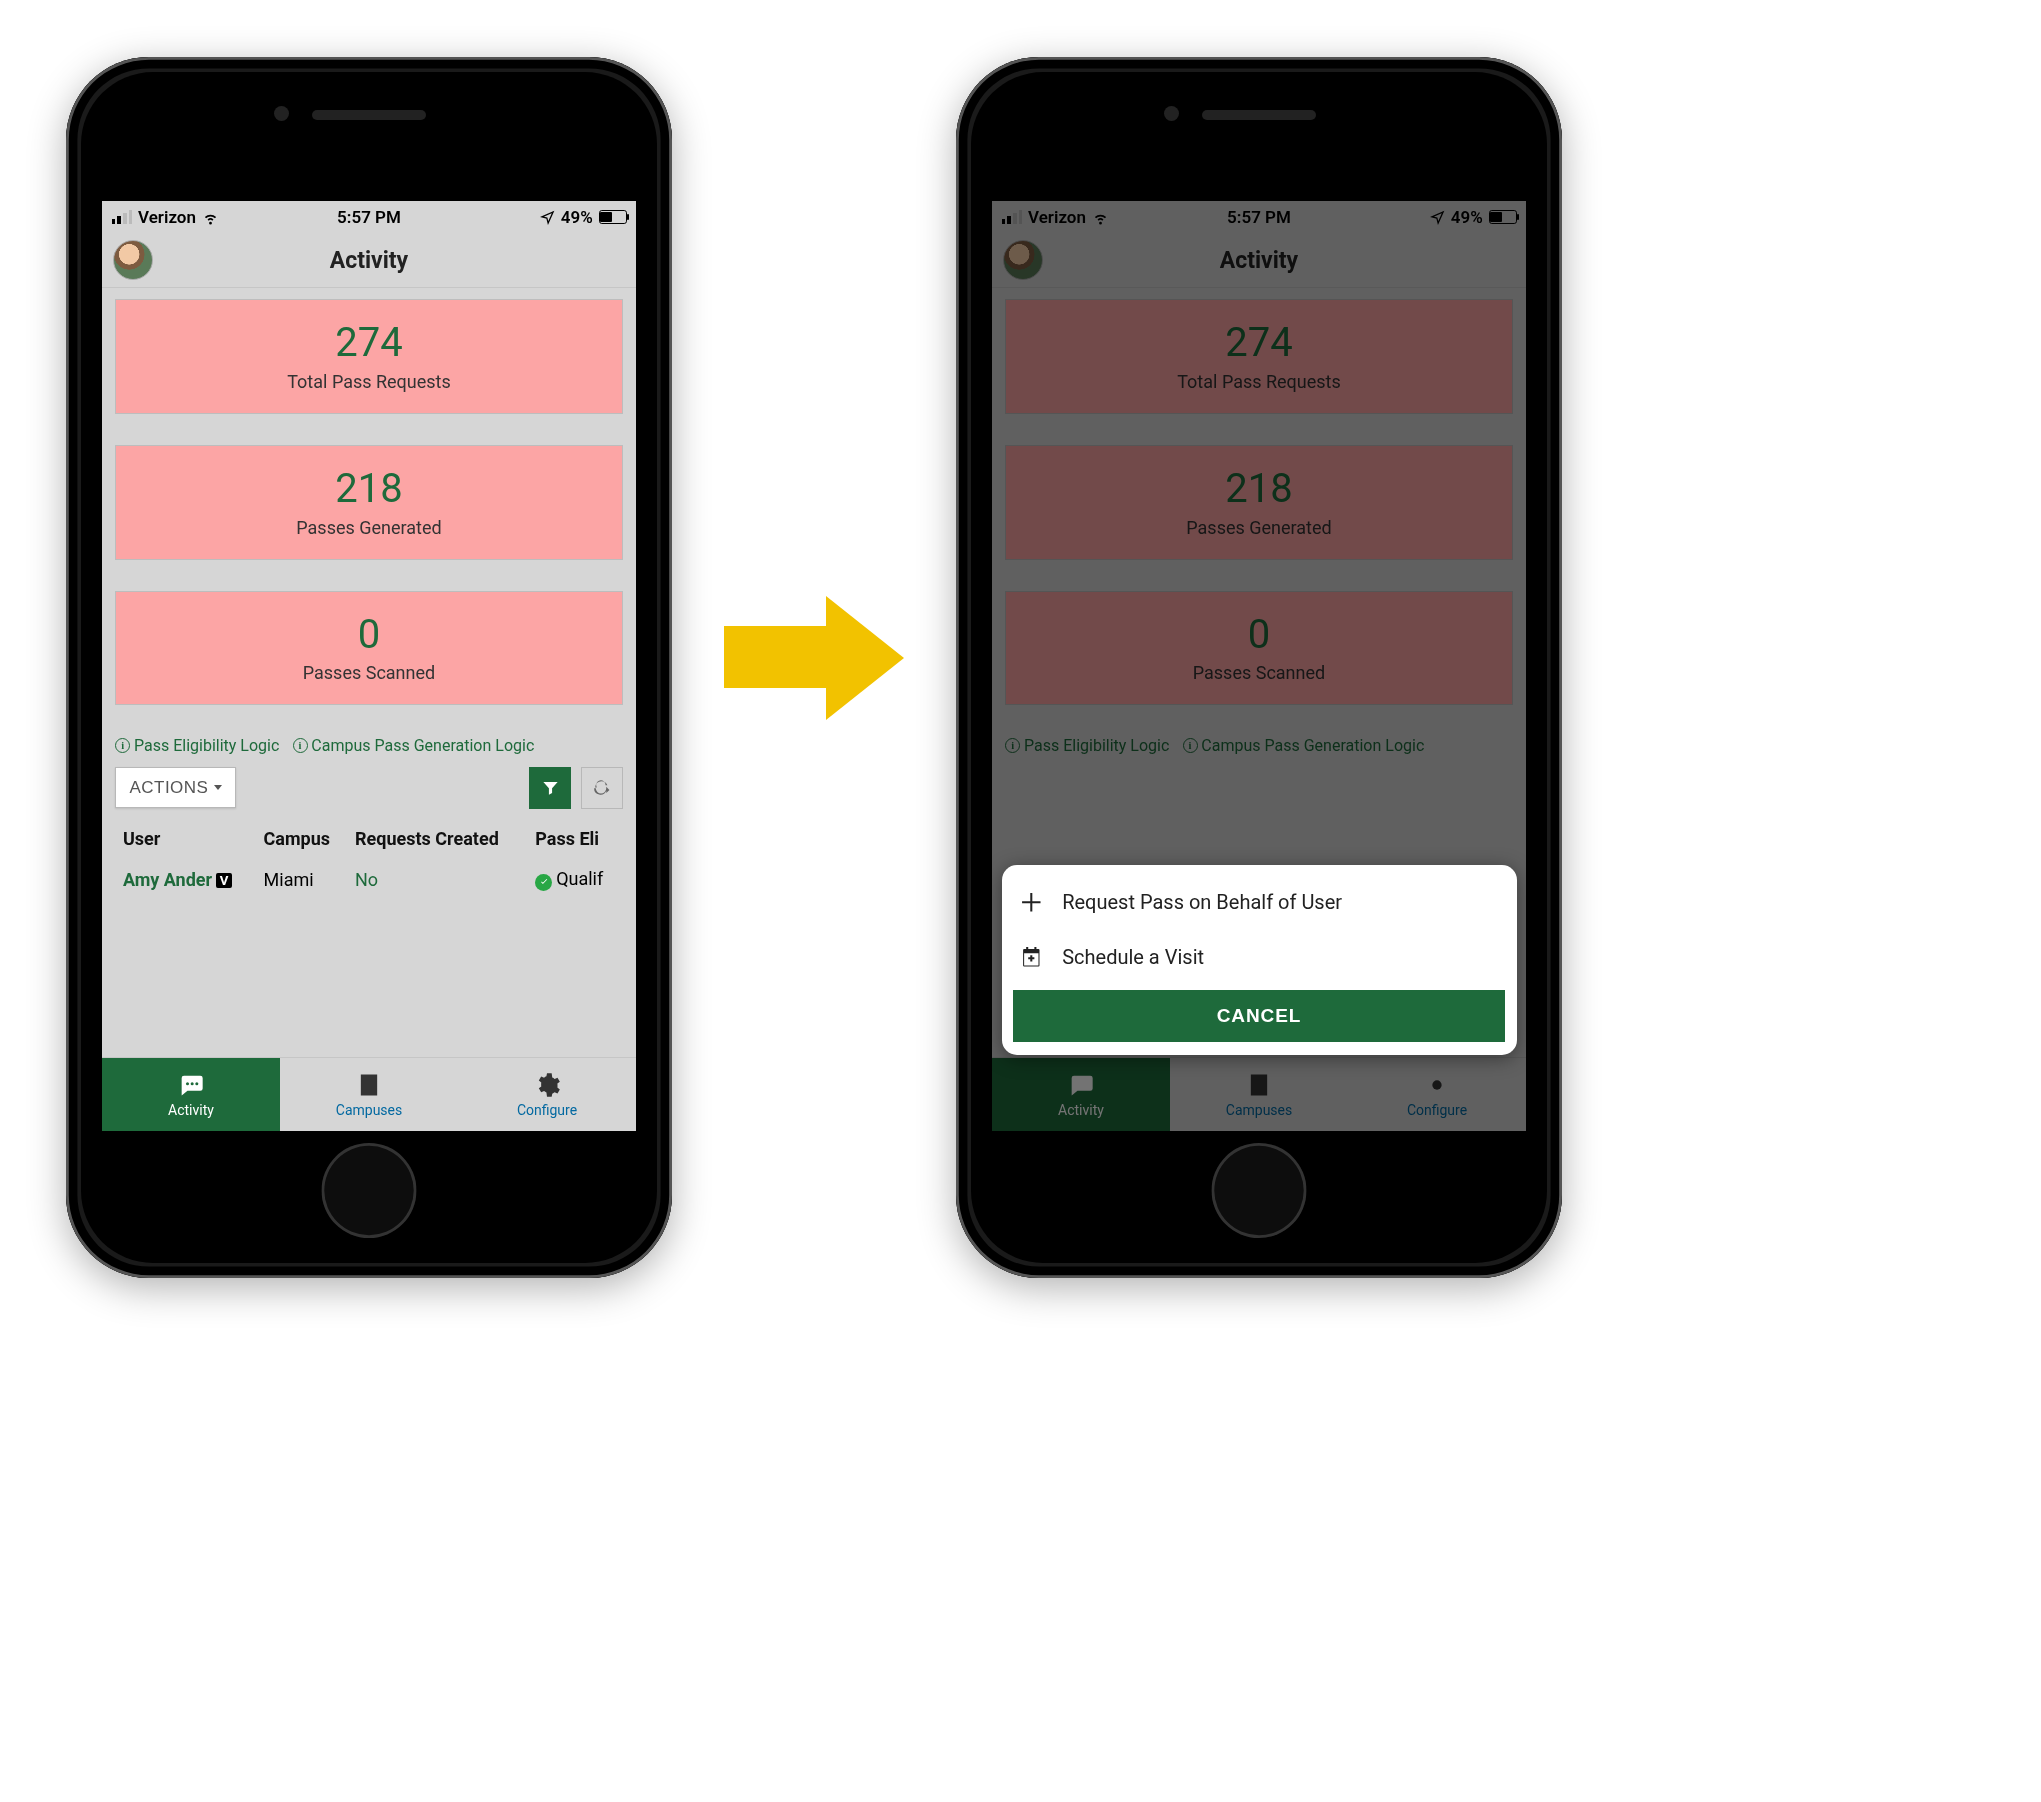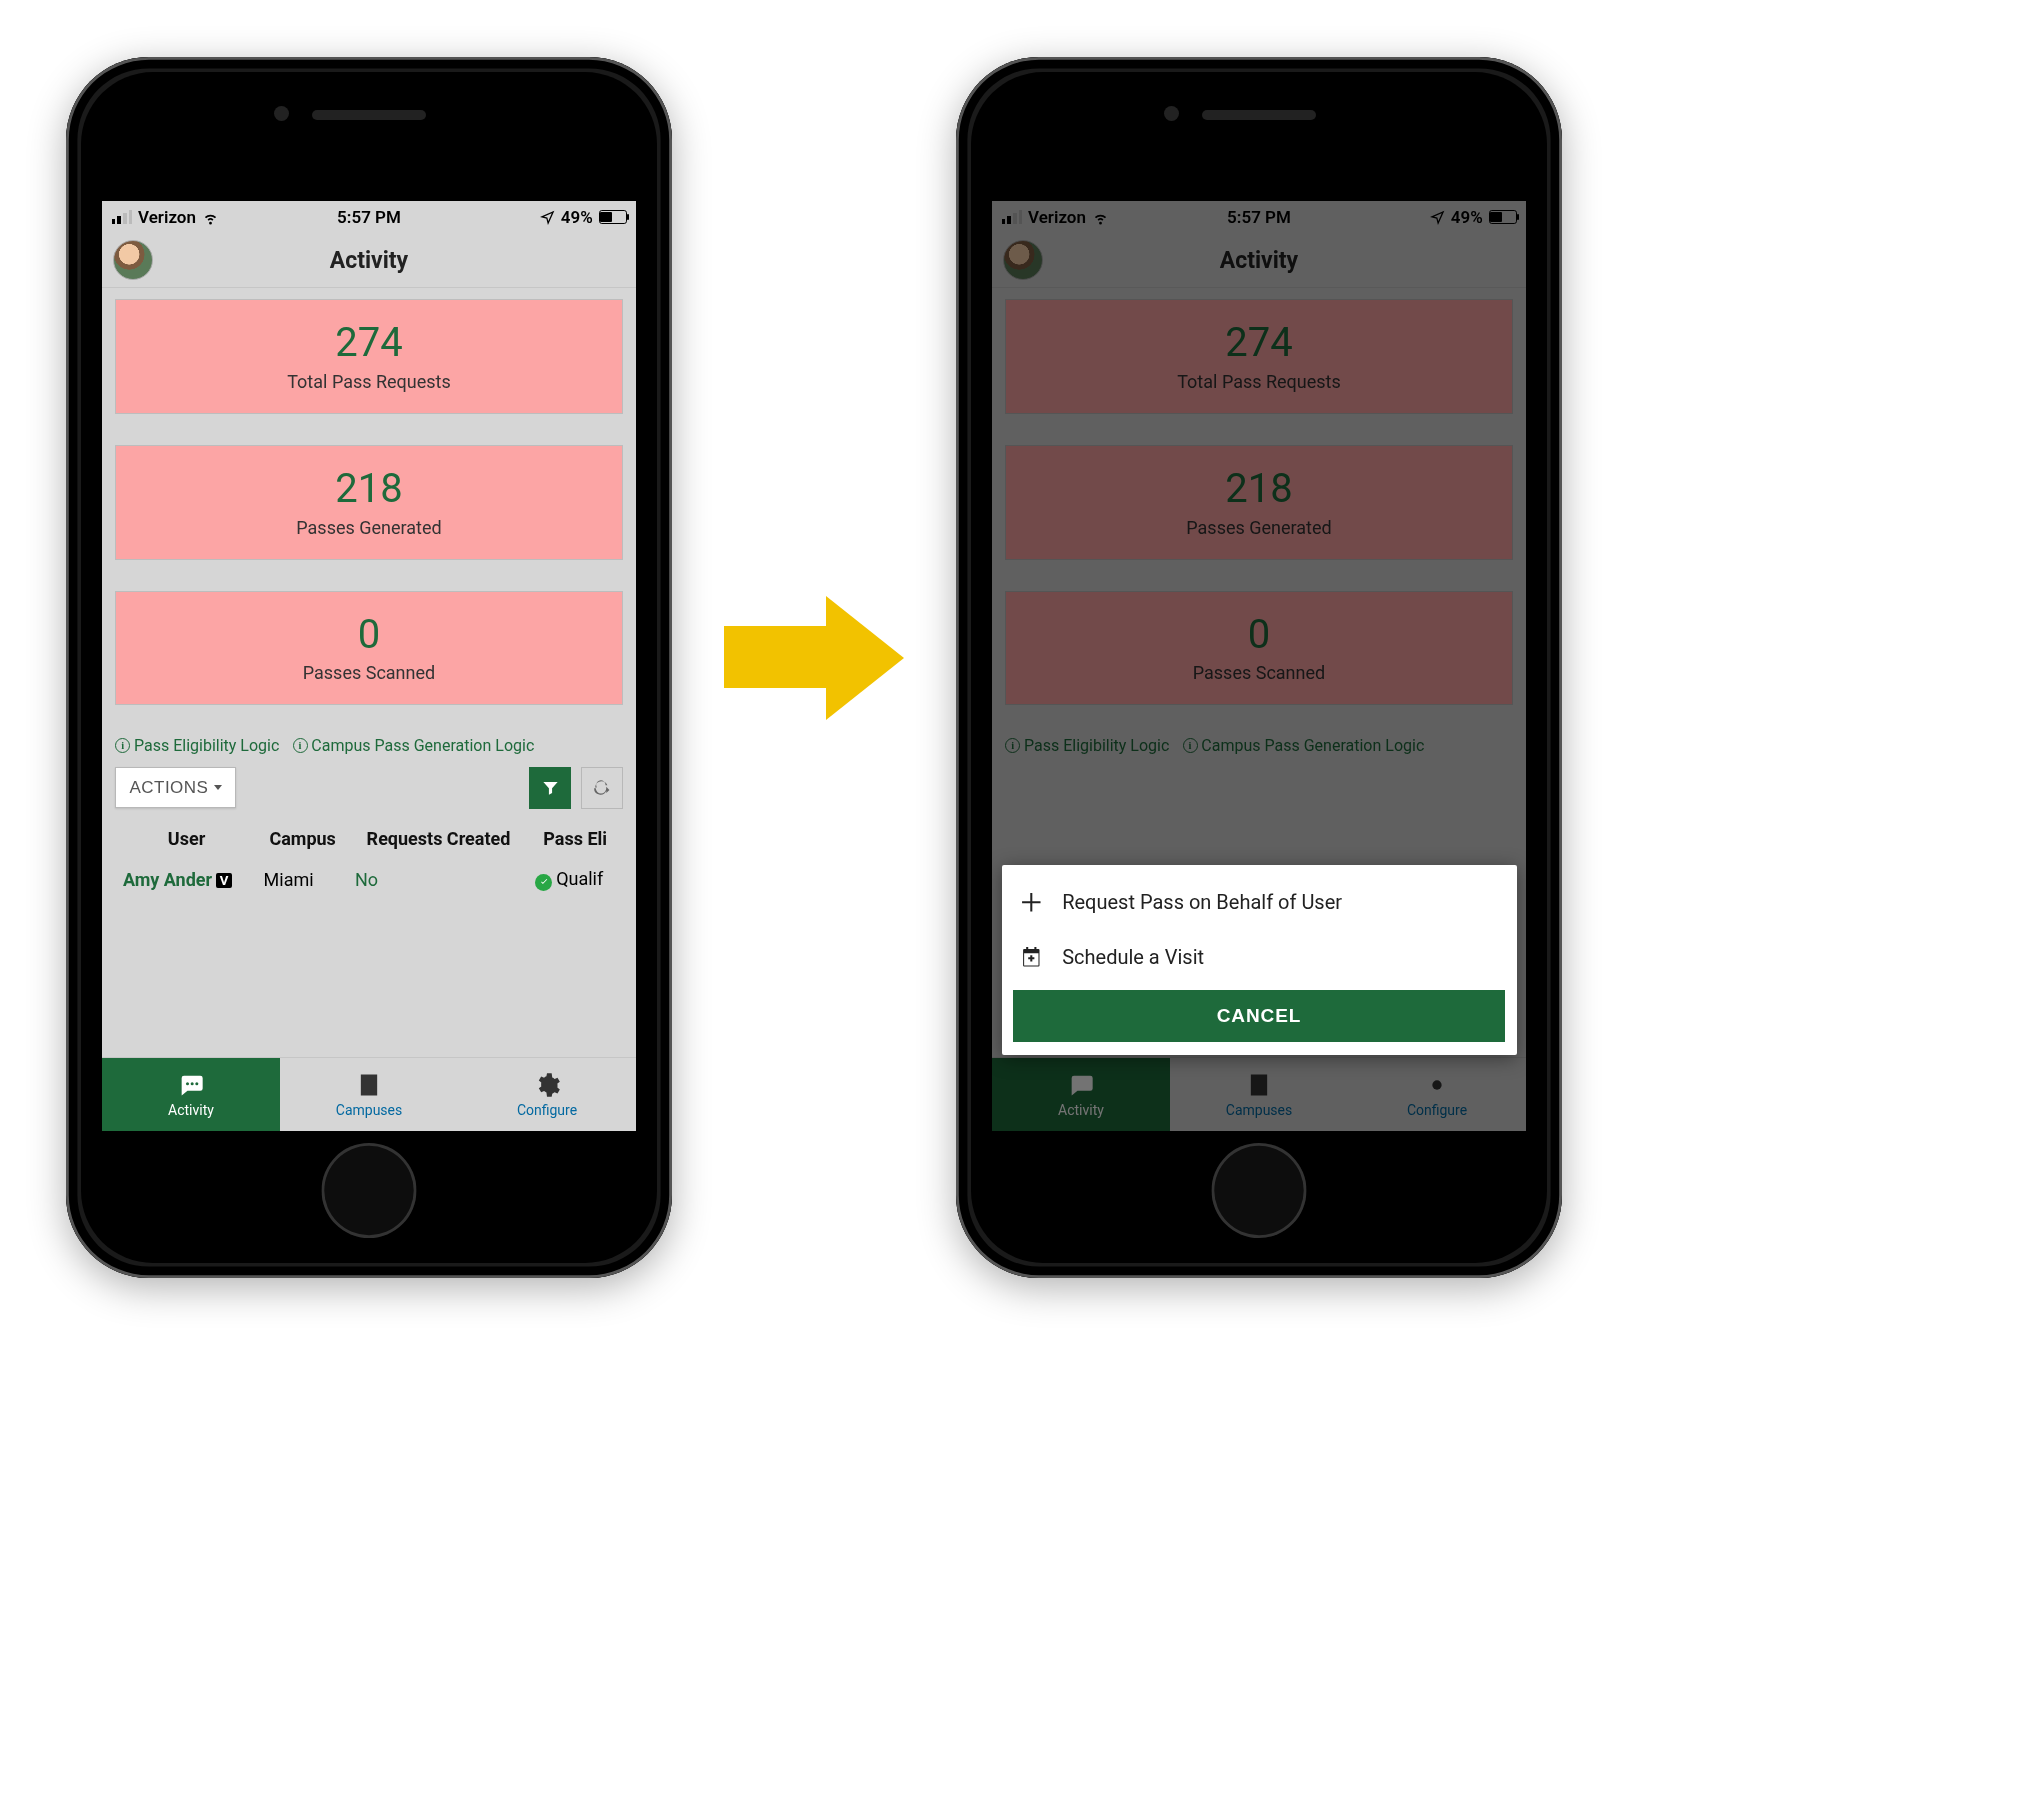--- a/index.html
+++ b/index.html
@@ -103,41 +103,41 @@
     background:#fff; border:0.9px solid #b8b8b8; padding:9.5px 13.2px; font-size:17px; color:#555; letter-spacing:0.5px;
     display:flex; align-items:center; gap:5.7px; box-shadow:0 0.9px 1.9px rgba(0,0,0,.12);
   }
   .caret-down { width:0;height:0;border-left:4.7px solid transparent;border-right:4.7px solid transparent;border-top:5.7px solid #555;}
   .spacer{flex:1}
   .filter-btn { width:42px;height:42px;background:#1e6a3b;border:none;display:flex;align-items:center;justify-content:center;}
   .filter-btn svg{width:19px;height:19px;fill:#fff;}
   .refresh-btn{width:42px;height:42px;background:#d6d6d6;border:0.9px solid #b8b8b8;display:flex;align-items:center;justify-content:center;}
   .refresh-btn svg{width:19px;height:19px;fill:#666;}
   .tbl { width:100%; font-size:18px; }
-  .tbl th { text-align:center; font-weight:700; padding:7.6px 5.7px; color:#111;}
+  .tbl th { text-align:left; font-weight:700; padding:7.6px 5.7px; color:#111;}
   .tbl td { padding:9.5px 5.7px; vertical-align:middle;}
   .user-cell { color:#1e6a3b; font-weight:700;}
   .vbadge{display:inline-block;background:#000;color:#fff;font-size:13.2px;font-weight:700;padding:0 3.8px;border-radius:1.9px;margin-left:3.8px;vertical-align:0.9px;}
   .no { color:#1e6a3b; }
   .check-ico{width:17px;height:17px;border-radius:50%;background:#28a745;display:inline-flex;align-items:center;justify-content:center;margin-right:3.8px;vertical-align:-2.8px;}
   .check-ico svg{width:10.4px;height:10.4px;fill:#fff;}
   
   .tabbar {
     position:absolute; bottom:0; left:0; right:0; height:74px;
     display:flex; background:#d6d6d6; border-top:0.9px solid #c6c6c6;
   }
   .tab { flex:1; display:flex; flex-direction:column; align-items:center; justify-content:center; gap:2.8px; color:#0369a1; font-size:14px;}
   .tab svg{width:28px;height:28px;fill:#333;}
   .tab.active{ background:#1e6a3b; color:#fff;}
   .tab.active svg{fill:#fff;}
   
   .dim { position:absolute; inset:0; background:rgba(0,0,0,.55);}
   .sheet {
     position:absolute; left:9.5px; right:9.5px; bottom:76px;
-    background:#fff; border-radius:2px; padding:9.5px 11.4px 13.2px;
+    background:#fff; border-radius:15px; padding:9.5px 11.4px 13.2px;
     box-shadow:0 3.8px 19px rgba(0,0,0,.4);
   }
   .sheet-row { display:flex; align-items:center; gap:19px; padding:15px 5.7px; font-size:20px; color:#222;}
   .sheet-row svg{width:24.6px;height:24.6px;fill:#222;}
   .cancel-btn {
     margin-top:5.7px; width:100%; background:#1e6a3b; color:#fff; font-size:19px; font-weight:700; letter-spacing:0.9px;
     border:none; padding:15px 0; text-align:center;
   }
   
   .big-arrow {

